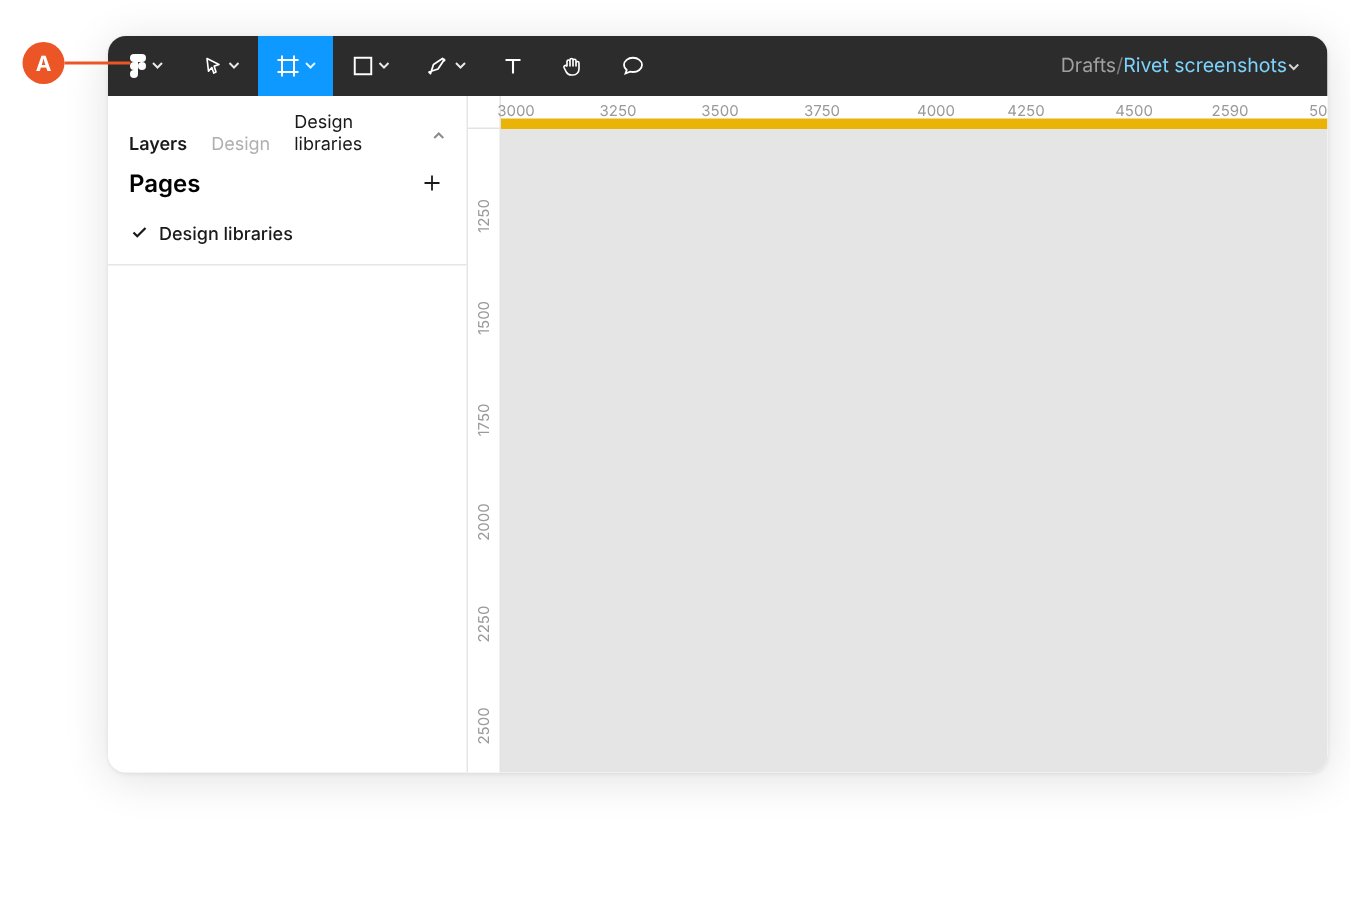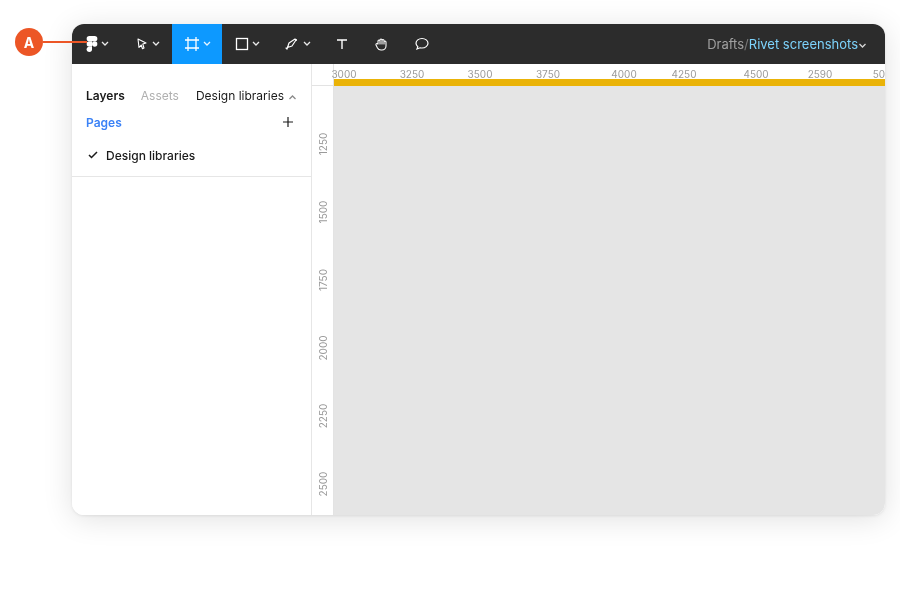--- a/index.html
+++ b/index.html
@@ -86,23 +86,23 @@
     gap:4px;
     cursor:pointer;
   }
   .side-page-switch .chev { color:#9a9a9a; }
   
   .side-section-head {
     display:flex;
     align-items:center;
     height:36px;
     padding:0 14px;
-    font-size:12px;
+    font-size:16px;
     font-weight:600;
-    color:#3b82f6;
+    color:#000000;
   }
   .side-section-head .add {
     margin-left:auto;
     width:18px; height:18px;
     display:flex;align-items:center;justify-content:center;
     color:#1a1a1a;
     font-size:16px;
     cursor:pointer;
   }
   
@@ -279,21 +279,21 @@
       </span>
     </div>
   </div>
 
   <div class="body-area">
 
     <div class="sidebar">
 
       <div class="side-tabs">
         <div class="side-tab active">Layers</div>
-        <div class="side-tab">Assets</div>
+        <div class="side-tab">Design</div>
         <div class="side-page-switch">
           <span>Design libraries</span>
           <span class="chev">
             <svg width="9" height="6" viewBox="0 0 8 6">
                 <path d="M1 5l3-3 3 3" stroke="#8a8a8a" stroke-width="1.3" fill="none"></path>
               </svg>
           </span>
         </div>
       </div>
 

